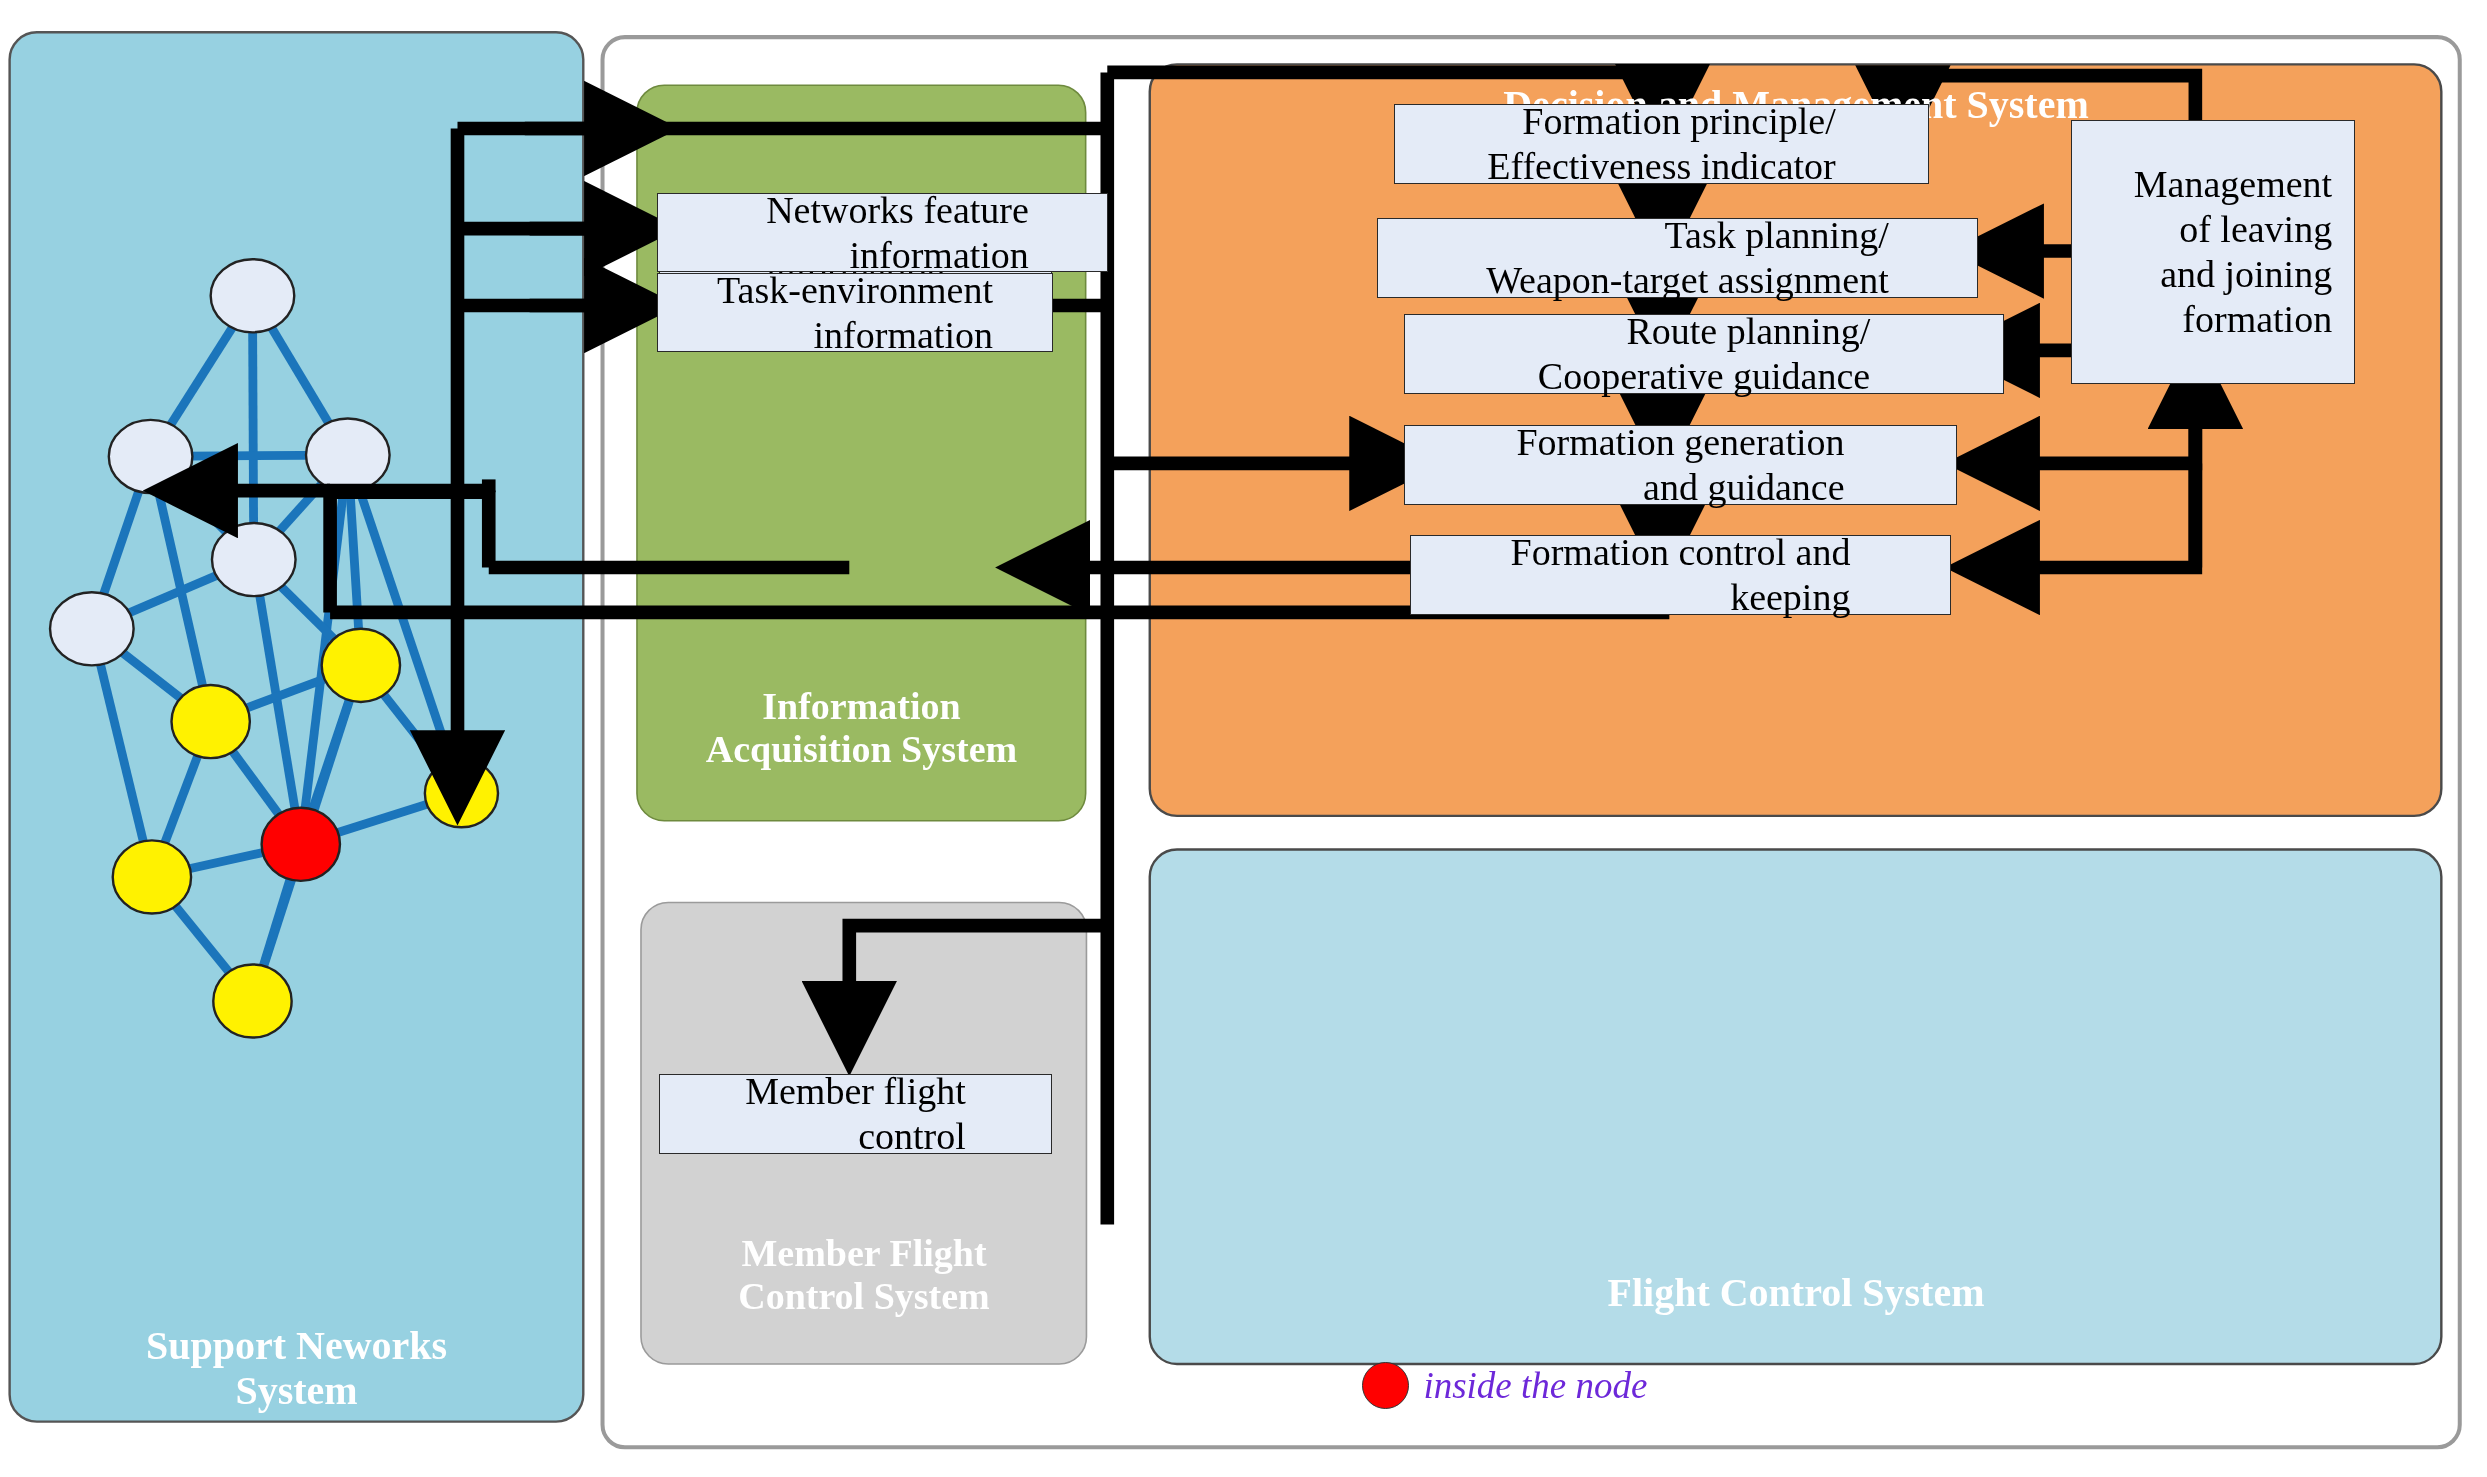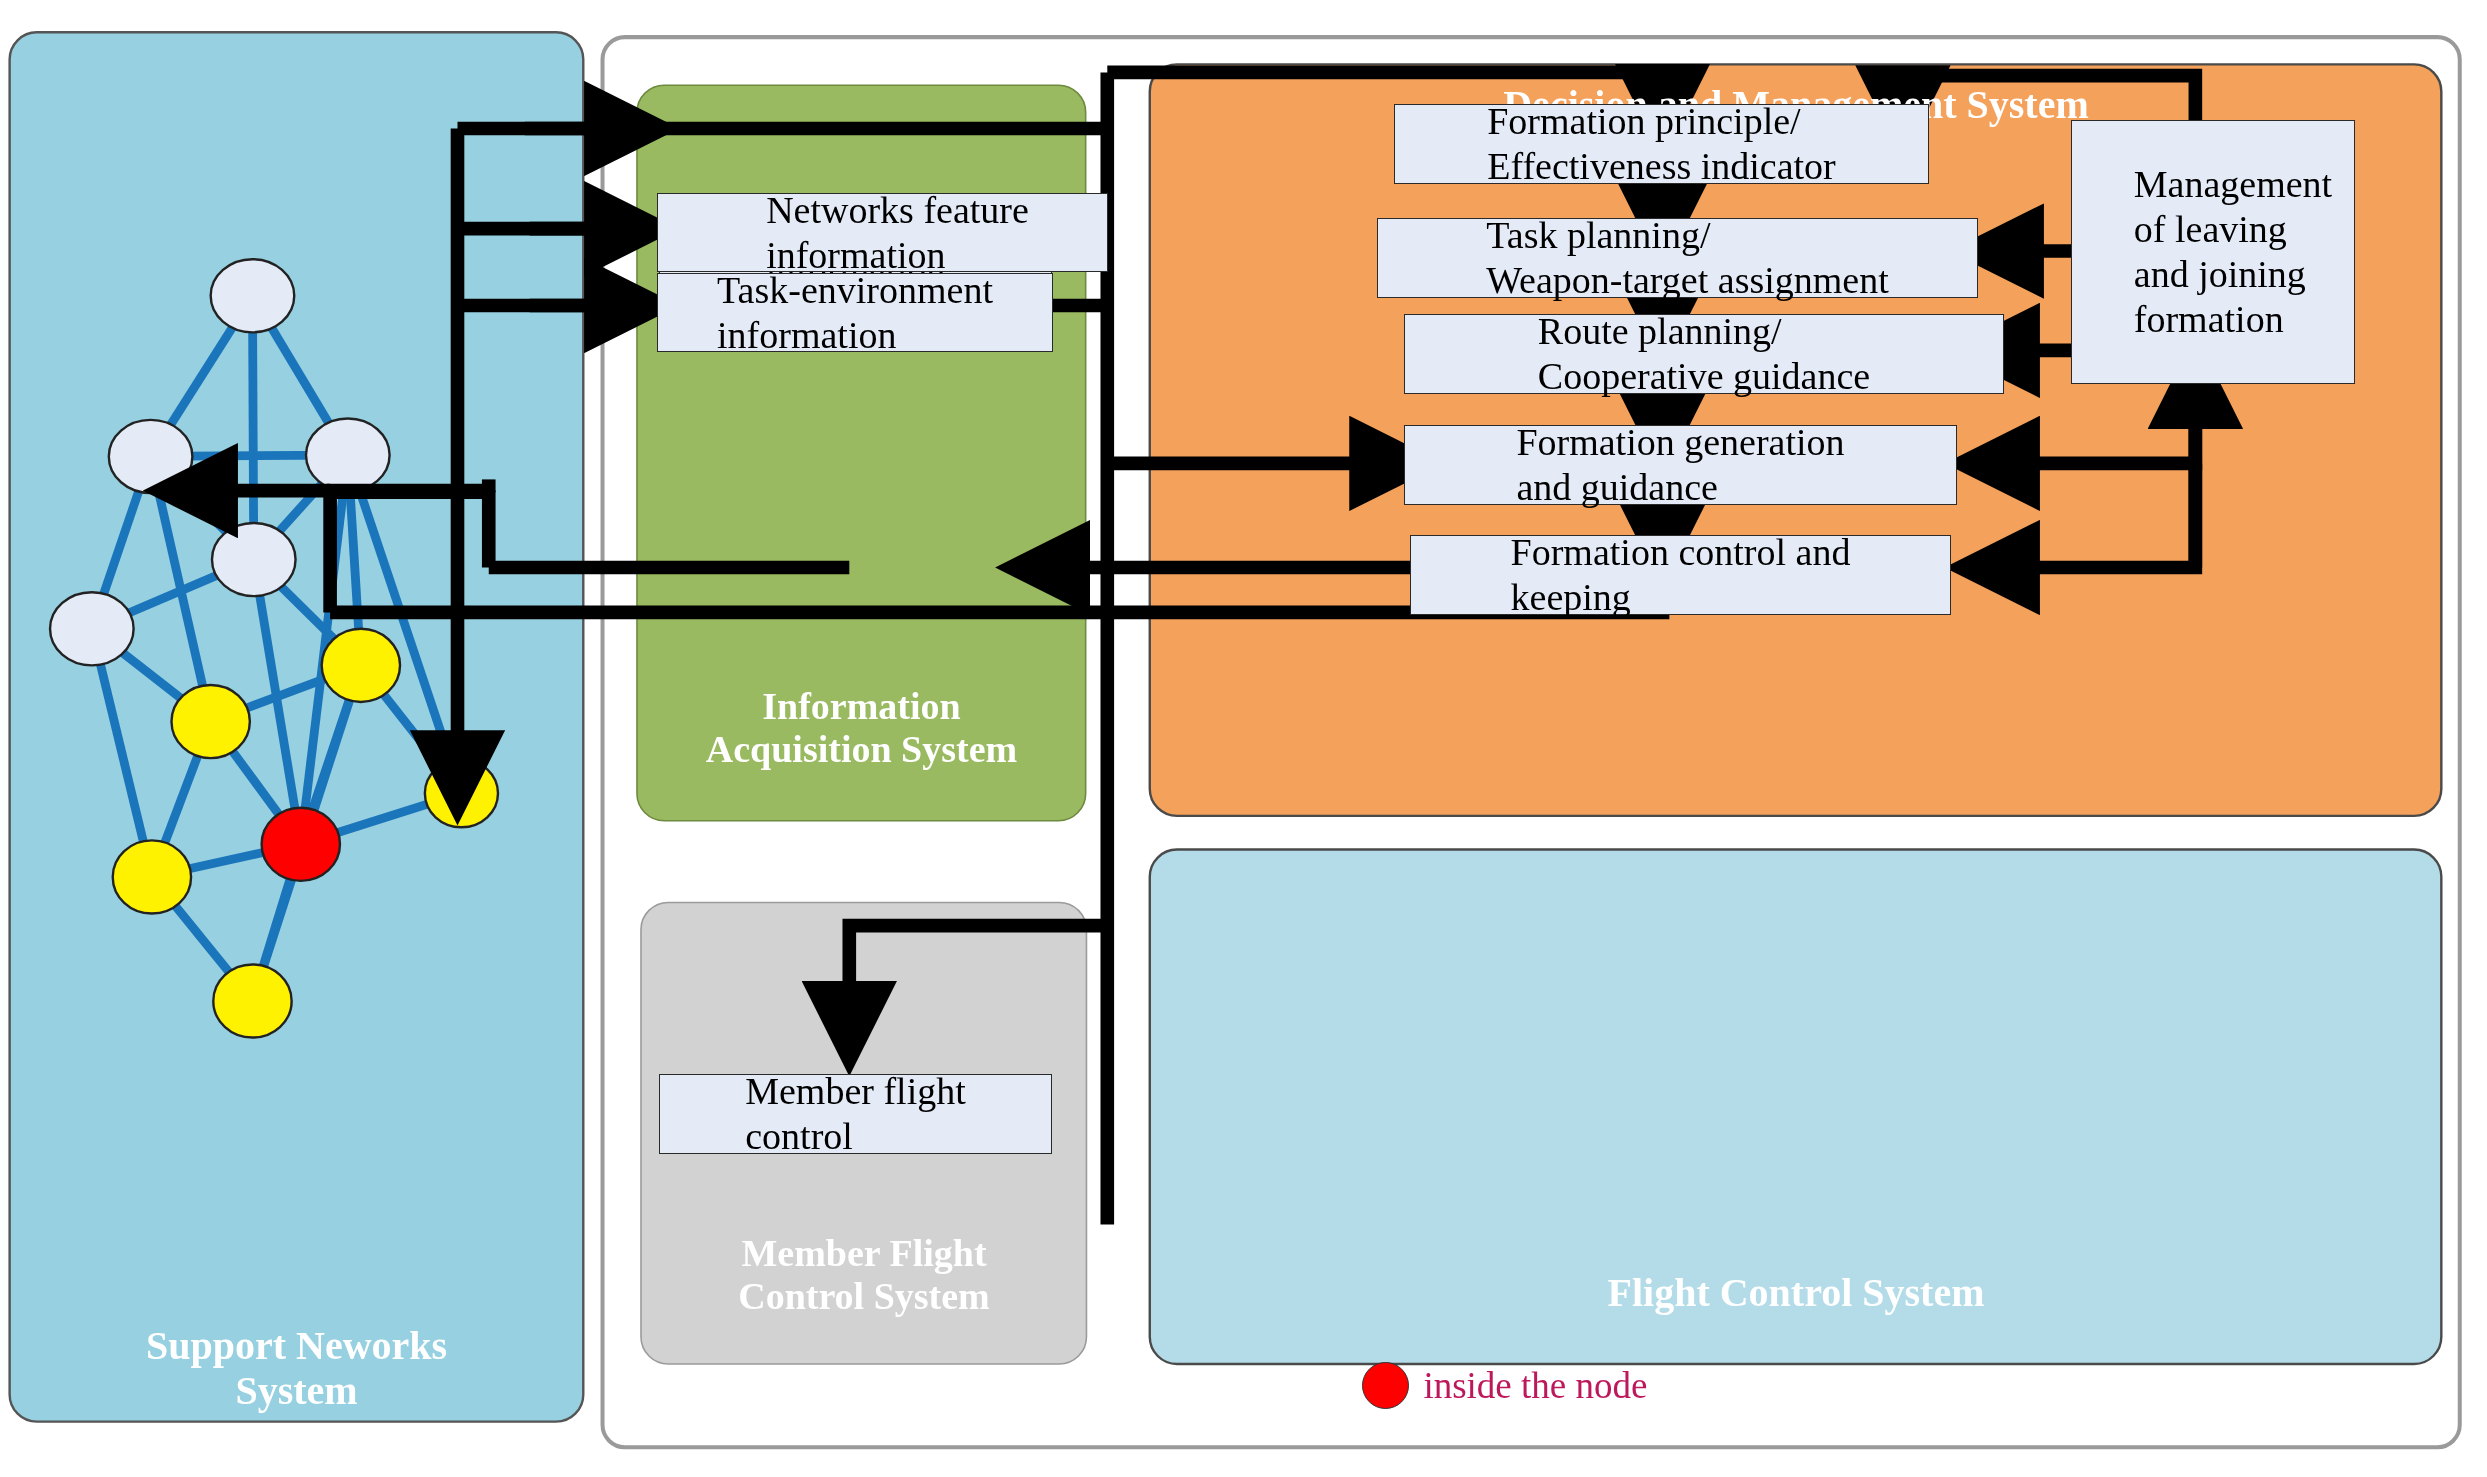--- a/index.html
+++ b/index.html
@@ -4,26 +4,26 @@
 <title>Formation System Architecture Diagram</title>
 <style>
   html,body{margin:0;padding:0;background:#ffffff;}
   body{font-family:"Liberation Serif", serif;}
   #stage{position:relative;width:2487px;height:1478px;background:#ffffff;overflow:hidden;}
   svg#canvas{position:absolute;left:0;top:0;width:2487px;height:1478px;}
   .panel-title{position:absolute;left:0;width:100%;text-align:center;color:#ffffff;
     font-weight:bold;font-family:"Liberation Serif", serif;line-height:1.12;}
 
   .node-box{position:absolute;box-sizing:border-box;background:#E4EBF7;border:1.6px solid #2a2a2a;
-    display:flex;align-items:center;justify-content:center;text-align:left;
+    display:flex;align-items:center;justify-content:center;text-align:right;
     font-family:"Liberation Serif", serif;color:#000;line-height:1.18;}
 
   .legend{position:absolute;display:flex;align-items:center;gap:14.4px;}
   .legend-dot{width:45px;height:45px;border-radius:50%;background:#FF0000;border:1.6px solid #333;}
-  .legend-label{font-family:"Liberation Serif", serif;font-size:37px;color:#be185d;}
+  .legend-label{font-family:"Liberation Serif", serif;font-size:37px;color:#6d28d9;font-style:italic;}
 </style>
 </head>
 <body>
 
 <div id="stage">
 
   <svg id="canvas" viewBox="0 0 3104 1844" xmlns="http://www.w3.org/2000/svg">
     <defs>
       <marker id="ah" markerWidth="7" markerHeight="7" refX="3.0" refY="3.5" orient="auto" markerUnits="strokeWidth">
         <path d="M0,0 L7,3.5 L0,7 z" fill="#000"></path>

